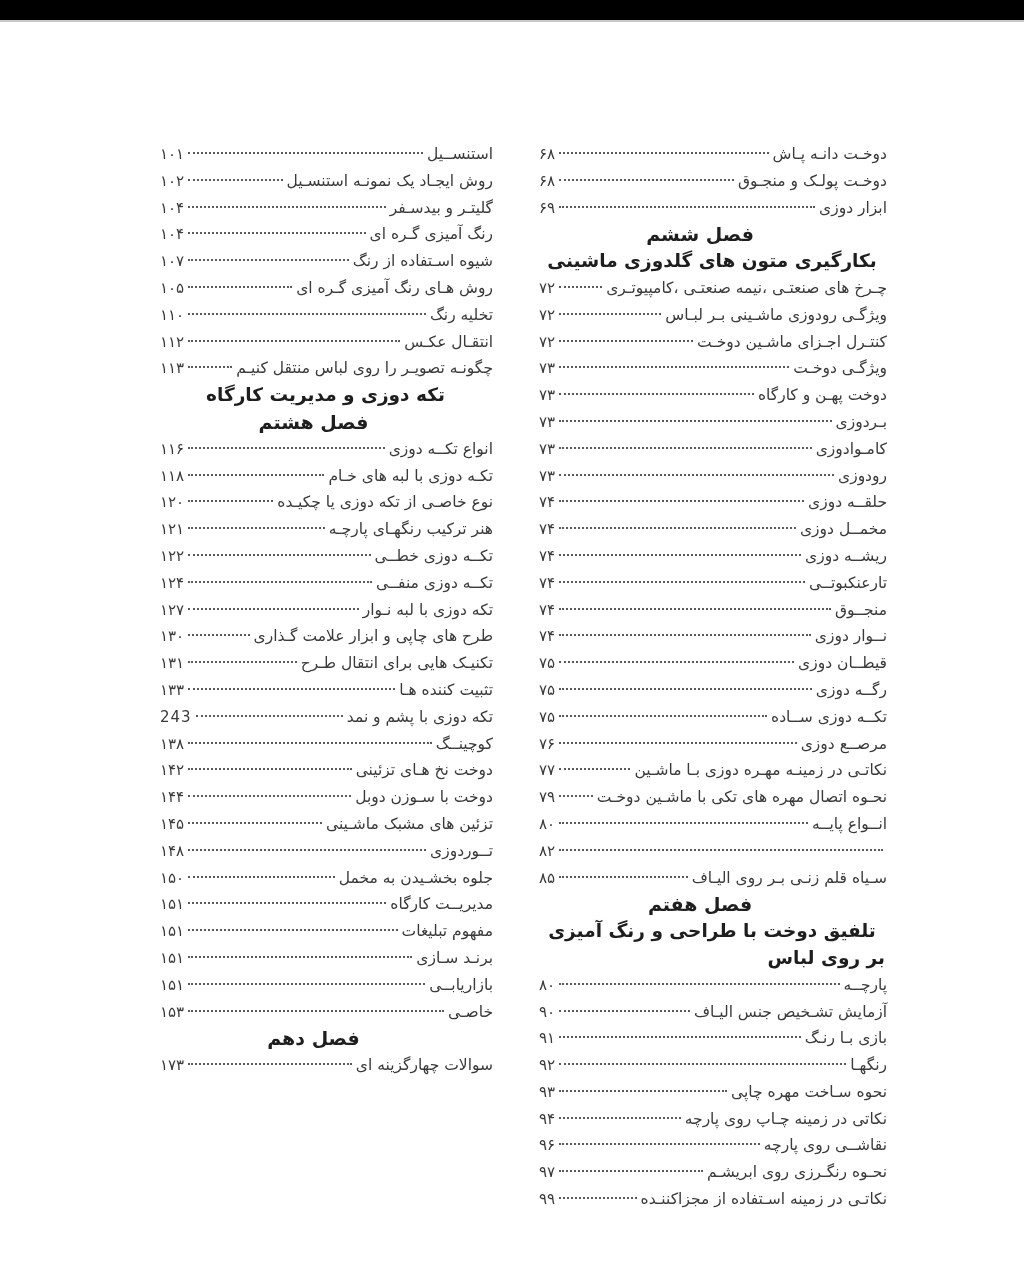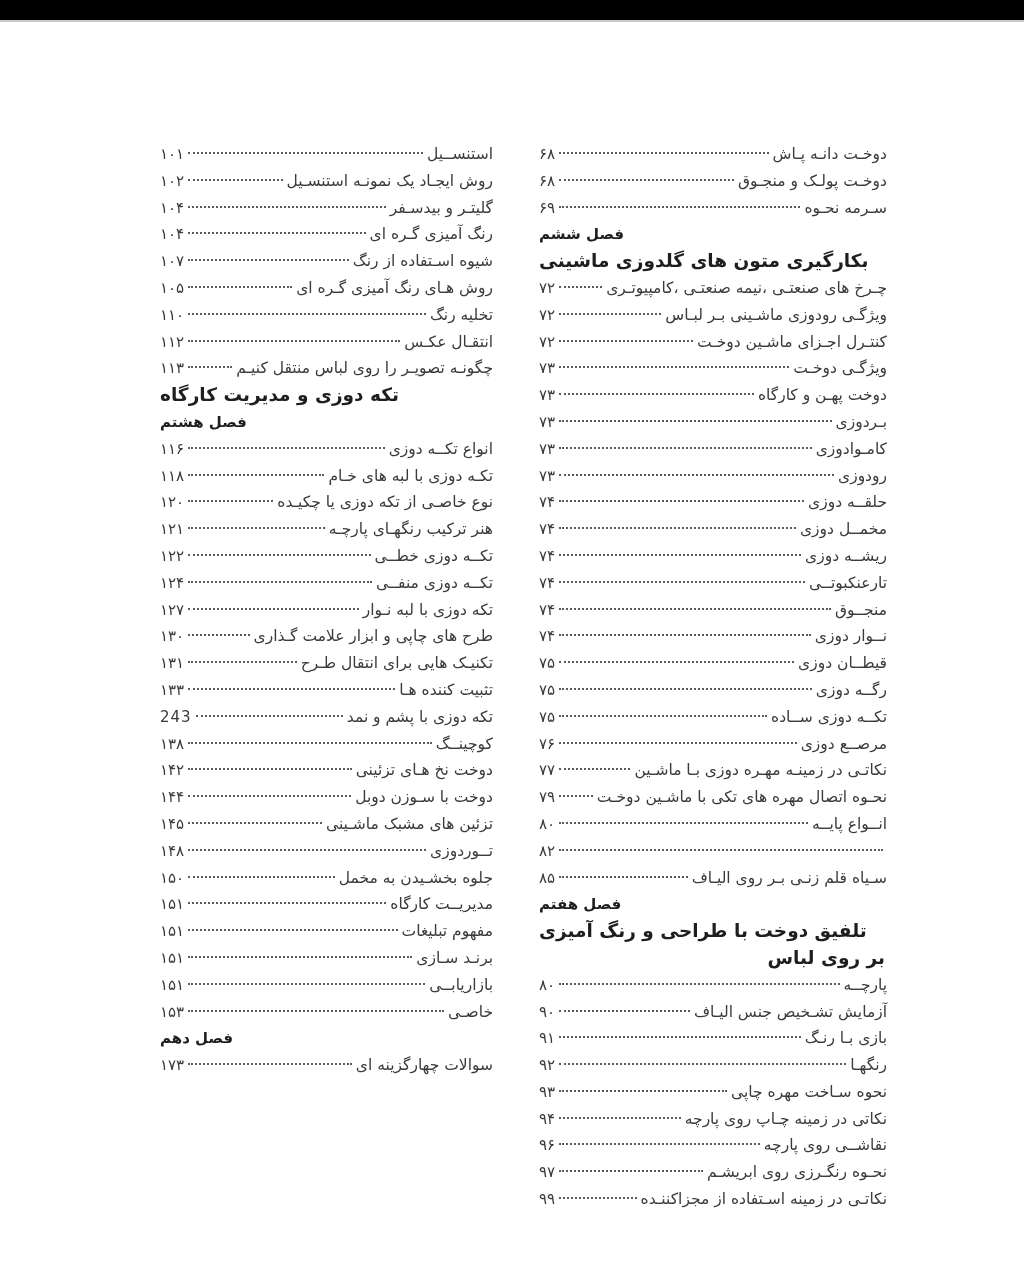--- a/index.html
+++ b/index.html
@@ -55,32 +55,32 @@
     transform: translateY(-5px);
   }
   .row.entry .num {
     color: #3a3a3a;
     font-size: 15px;
     letter-spacing: 1px;
   }
   .row.chapter-name {
     display: block;
     font-weight: bold;
-    font-size: 15px;
+    font-size: 19px;
     color: #1e1e1e;
-    text-align: left;
+    text-align: center;
     padding-left: 0;
     padding-right: 26px;
   }
   .row.chapter-title {
     display: block;
     font-weight: bold;
     font-size: 18.5px;
     color: #1e1e1e;
-    text-align: left;
+    text-align: center;
     padding-right: 2px;
   }
   .row.chapter-title.cont {
     text-align: right;
   }
 </style>
 </head>
 <body>
 
 <div class="top-bar"></div>
@@ -90,21 +90,21 @@
       <span class="title">دوخـت دانـه پـاش</span>
       <span class="dots"></span>
       <span class="num">۶۸</span>
     </div>
     <div class="row entry">
       <span class="title">دوخـت پولـک و منجـوق</span>
       <span class="dots"></span>
       <span class="num">۶۸</span>
     </div>
     <div class="row entry">
-      <span class="title">سـرمه نحـوه</span>
+      <span class="title">ابزار دوزی</span>
       <span class="dots"></span>
       <span class="num">۶۹</span>
     </div>
     <div class="row chapter-name">فصل ششم</div>
     <div class="row chapter-title">بکارگیری متون های گلدوزی ماشینی</div>
     <div class="row entry">
       <span class="title">چـرخ های صنعتـی ،نیمه صنعتـی ،کامپیوتـری</span>
       <span class="dots"></span>
       <span class="num">۷۲</span>
     </div>

